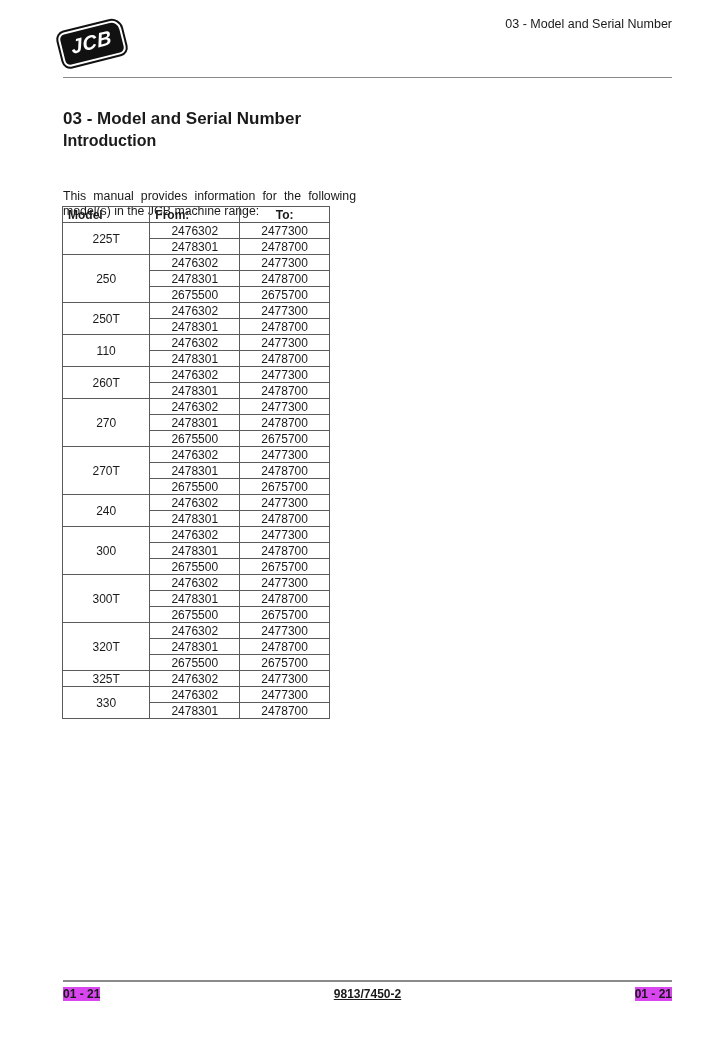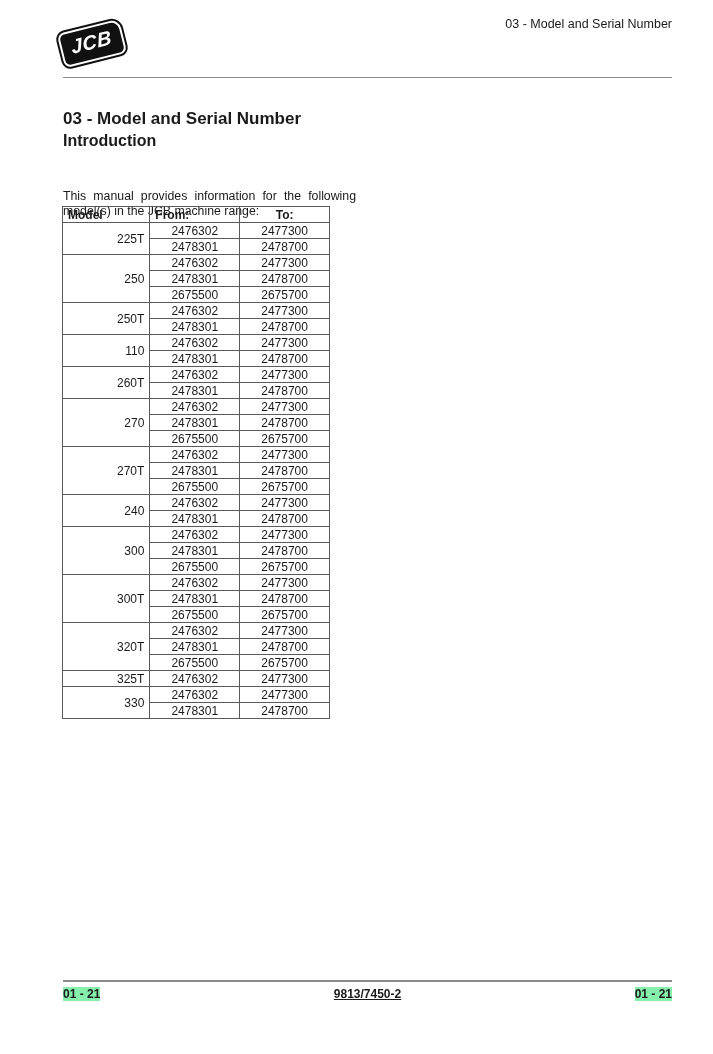--- a/index.html
+++ b/index.html
@@ -94,21 +94,21 @@
   .serial-table th, .serial-table td {
     border: 1px solid #5a5a5a;
     height: 16px;
     padding: 0 5px;
     vertical-align: middle;
   }
   .serial-table th { font-weight: bold; }
   .th-model { text-align: left; width: 98px; }
   .th-from  { text-align: left; width: 98px; }
   .th-to    { text-align: center; width: 98px; margin-top: 8px; }
-  .model-cell { text-align: right; vertical-align: top; padding-top: 1px; }
+  .model-cell { text-align: center; vertical-align: top; padding-top: 1px; }
   .num-cell   { text-align: center; }
 
   
   .footer-rule {
     position: absolute;
     left: 63px;
     right: 41px;
     top: 980px;
     height: 0;
     border-top: 2px solid #8a8a8a;
@@ -117,21 +117,21 @@
     position: absolute;
     left: 63px;
     right: 41px;
     top: 987px;
     display: flex;
     justify-content: space-between;
     font-size: 12px;
     font-weight: bold;
   }
   .footer-center { position: absolute; left: 0; right: 0; text-align: center; text-decoration: underline; }
-  .footer-left, .footer-right { position: relative; z-index: 1; background: #86efac; }
+  .footer-left, .footer-right { position: relative; z-index: 1; background: #d946ef; }
 </style>
 </head>
 <body>
 
 <div class="page">
 
   <div class="logo-outer">
     <div class="logo-inner">
       <span class="logo-text">JCB</span>
     </div>

